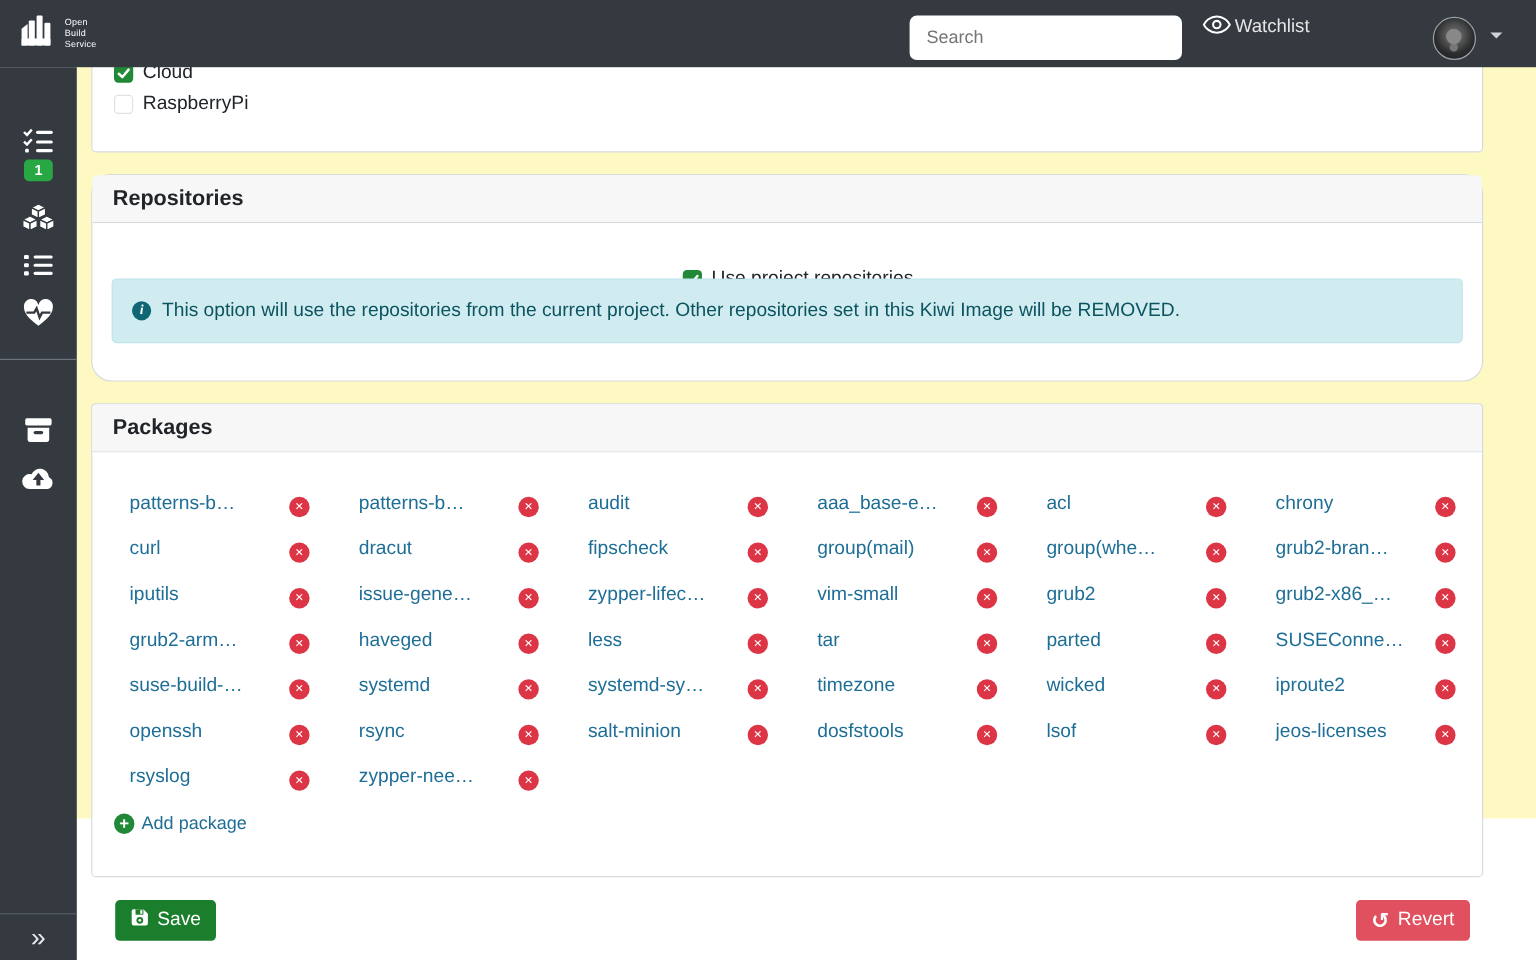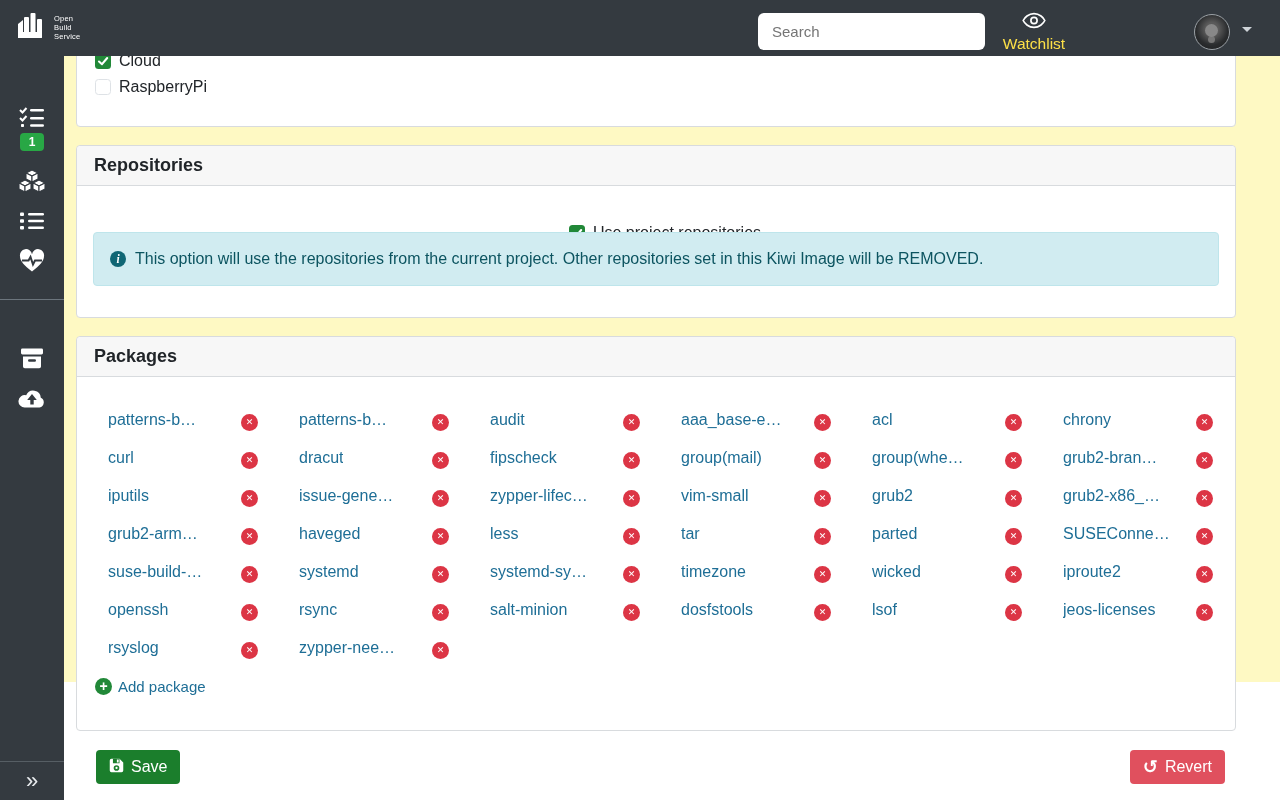--- a/index.html
+++ b/index.html
@@ -17,22 +17,22 @@
 
   
   .navbar{position:absolute; top:0; left:0; width:1280px; height:56px;
     background:var(--navbar_bg); z-index:30;}
   .logo{position:absolute; left:14px; top:8px; display:flex; align-items:center; gap:6px; cursor:pointer;}
   .logo-text{color:#fff; font-size:7.5px; font-weight:normal; line-height:9px; letter-spacing:.2px;}
   .search{position:absolute; left:758px; top:13px; width:227px; height:37px;
     border:none; border-radius:6px; padding:0 14px; font-size:15px;
     font-family:inherit; color:#0f766e; outline:none;}
   .search::placeholder{color:#757575;}
-  .nav-item{position:absolute; top:12px; display:flex; flex-direction:column;
-    align-items:center; gap:3px; color:#fde047; cursor:pointer;}
+  .nav-item{position:absolute; top:12px; display:flex; flex-direction:row;
+    align-items:center; gap:3px; color:#e5e5e5; cursor:pointer;}
   .nav-item .lbl{font-size:15.5px; line-height:16px; white-space:nowrap;}
   .nav-watchlist{left:1002px; width:64px;}
   .nav-notifications{left:1074px; width:100px;}
   .avatar{position:absolute; left:1194px; top:14px; width:36px; height:36px; border-radius:50%;
     background:radial-gradient(circle at 50% 42%, #5a5a5a 0 26%, #2a2c2e 60%, #1b1c1d 100%);
     border:1.5px solid #9aa0a5; cursor:pointer; overflow:hidden;}
   .avatar::after{content:""; position:absolute; left:10px; top:9px; width:13px; height:13px;
     border-radius:50%; background:#888; box-shadow:0 9px 0 -3px #777;}
   .caret{position:absolute; left:1242px; top:27px; width:0; height:0; cursor:pointer;
     border-left:5px solid transparent; border-right:5px solid transparent; border-top:5px solid #cfd4d9;}
@@ -57,21 +57,21 @@
     font-size:18px; font-weight:600; color:var(--text);}
 
   .card-hardware{top:-45px; height:172px; padding-top:92px;}
   .cb-row{height:26px; display:flex; align-items:center; padding-left:18px;}
   .cb{width:16px; height:16px; border-radius:3.5px; margin-right:8px; flex:0 0 16px;
     display:flex; align-items:center; justify-content:center; cursor:pointer;}
   .cb.on{background:var(--success);}
   .cb.off{background:#fff; border:1px solid #dee2e6;}
   .cb-label{font-size:16px; color:var(--text);}
 
-  .card-repos{top:145px; height:173px;}
+  .card-repos{top:145px; height:173px;border-radius:17px;}
   .repos-body{position:relative; height:132px;}
   .repos-check{position:absolute; top:34px; left:0; right:0;justify-content:center;}
   .alert-info{position:absolute; left:16px; right:16px; top:46px; height:54px;
     background:var(--alert_bg); border:1px solid var(--alert_border); border-radius:4px;
     display:flex; align-items:center; padding:0 16px; color:var(--alert_text); font-size:16px;}
   .info-icon{width:16px; height:16px; border-radius:50%; background:#0f6674; color:#fff;
     font-family:"Liberation Serif",serif; font-weight:bold; font-style:italic; font-size:11.5px;
     display:flex; align-items:center; justify-content:center; margin-right:9px; flex:0 0 16px;}
 
   .card-packages{top:336px; height:395px;}

